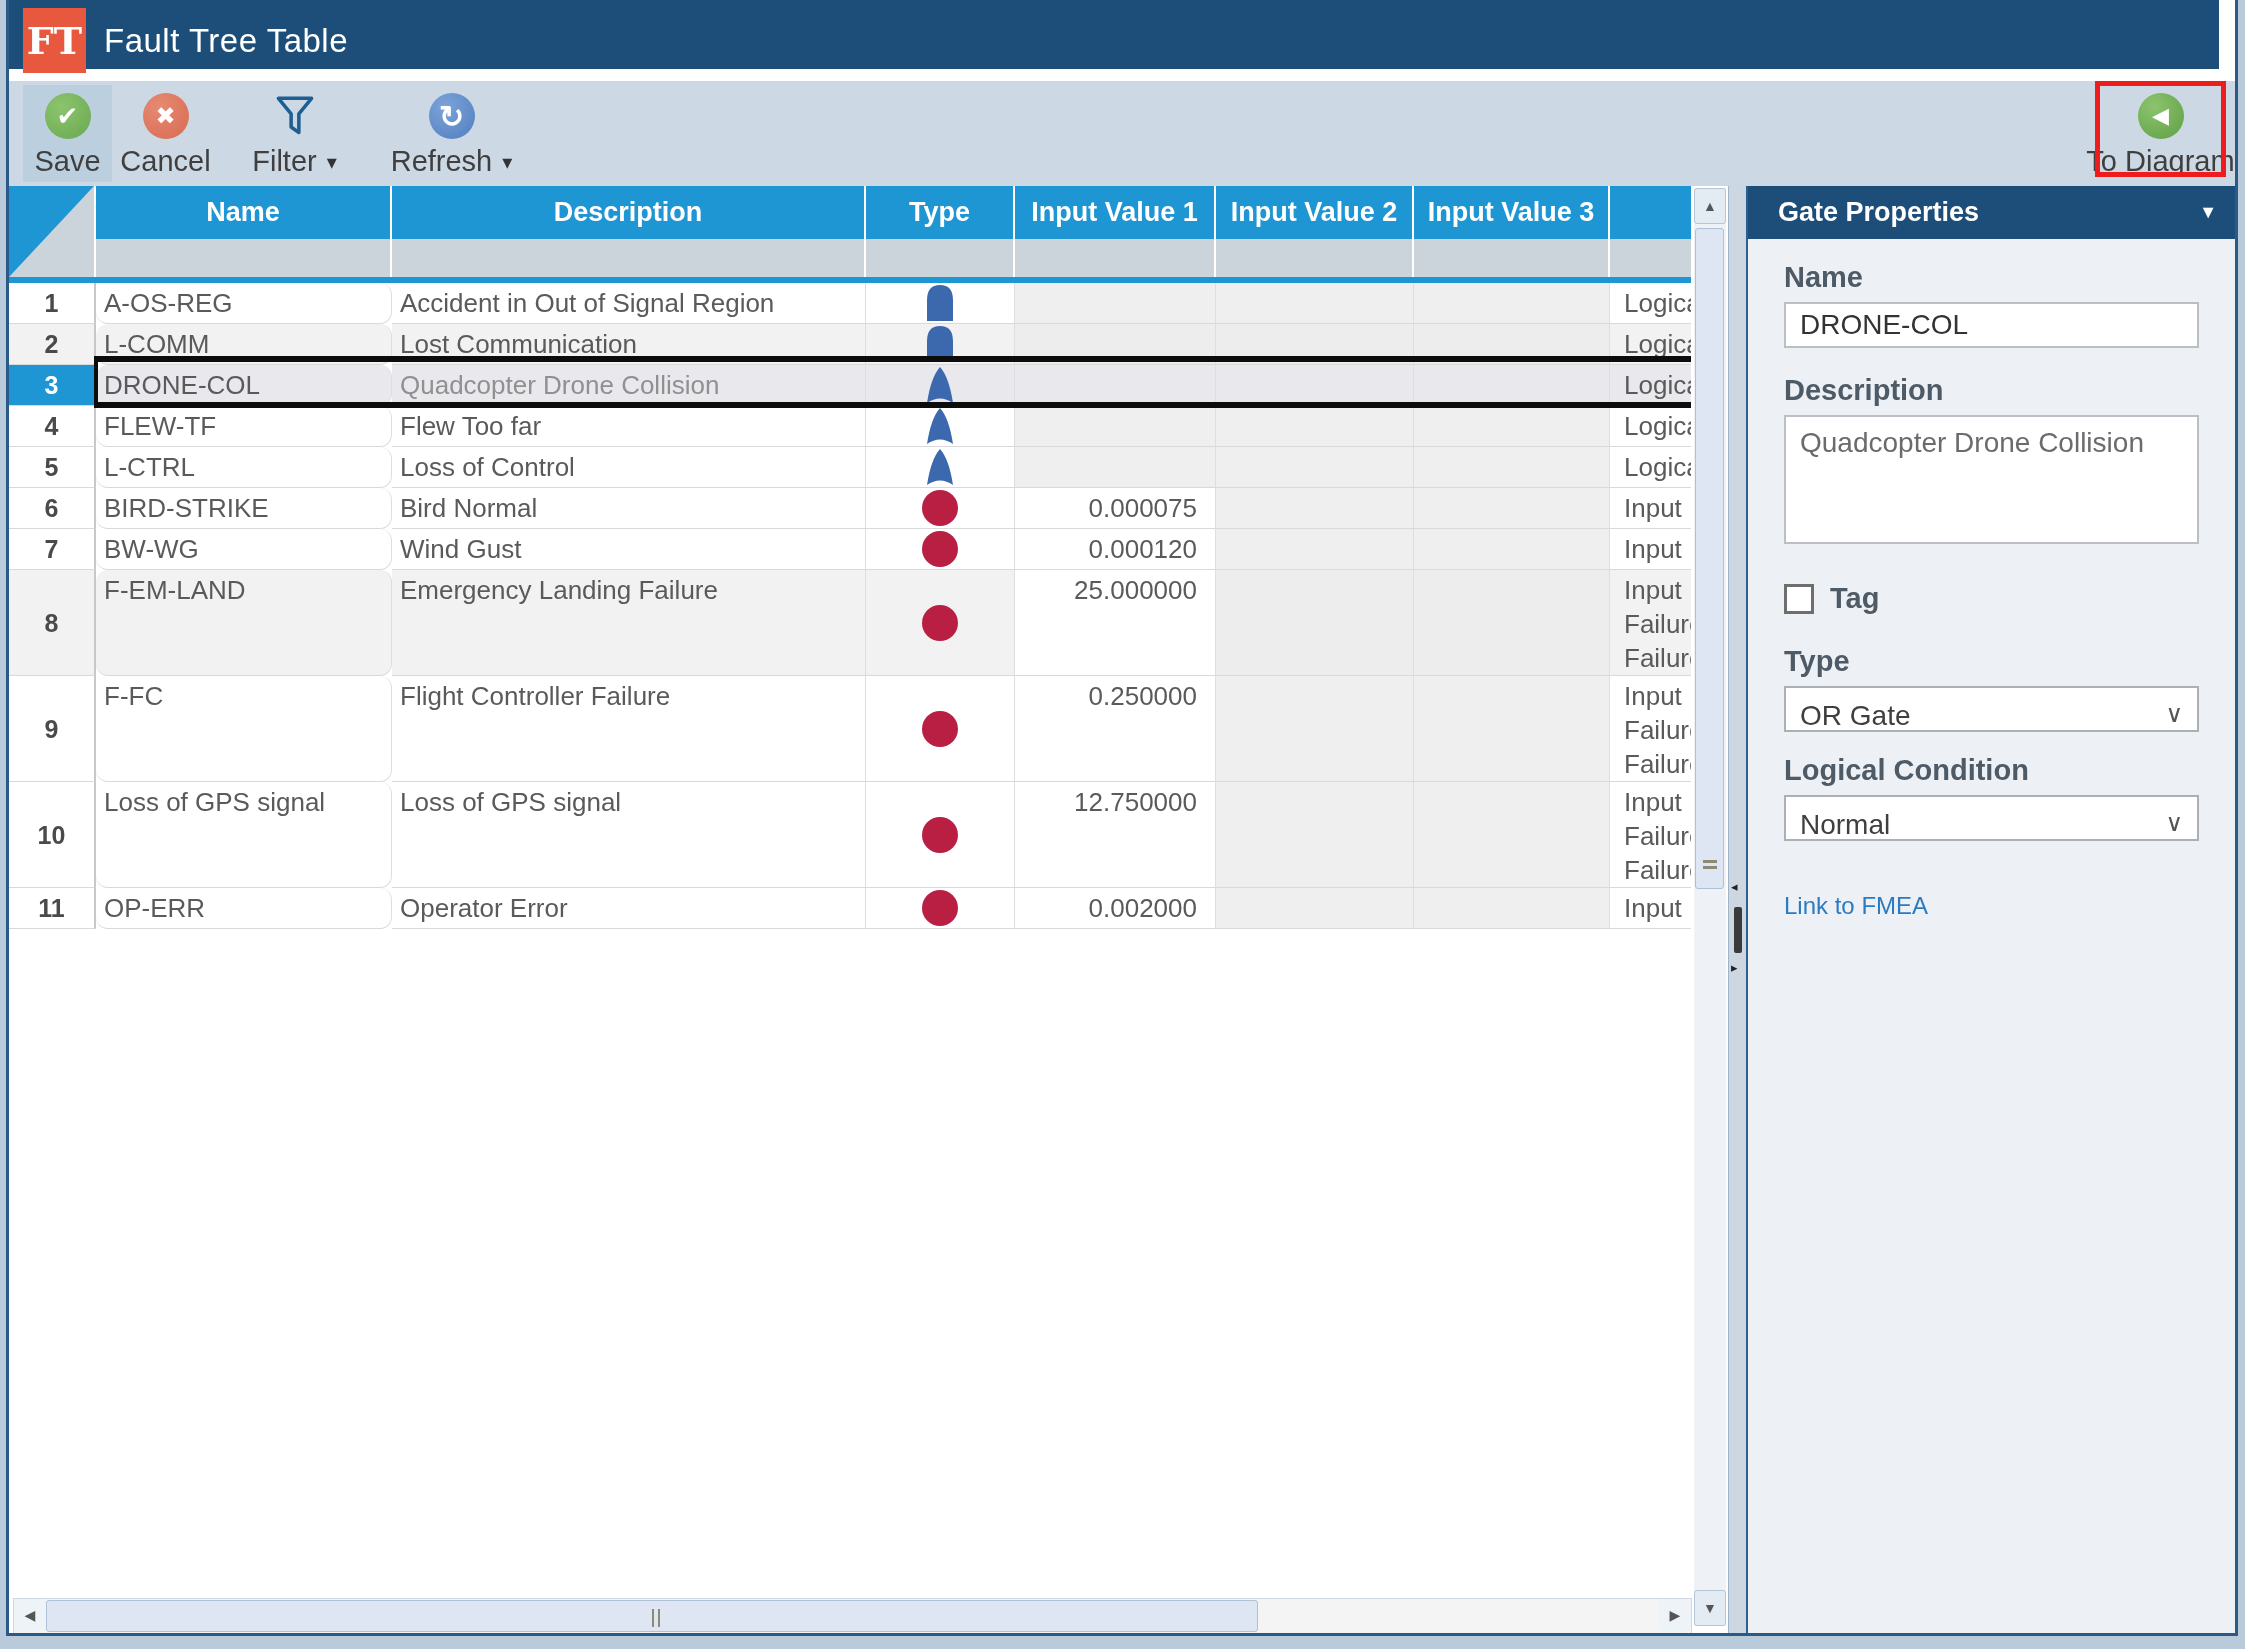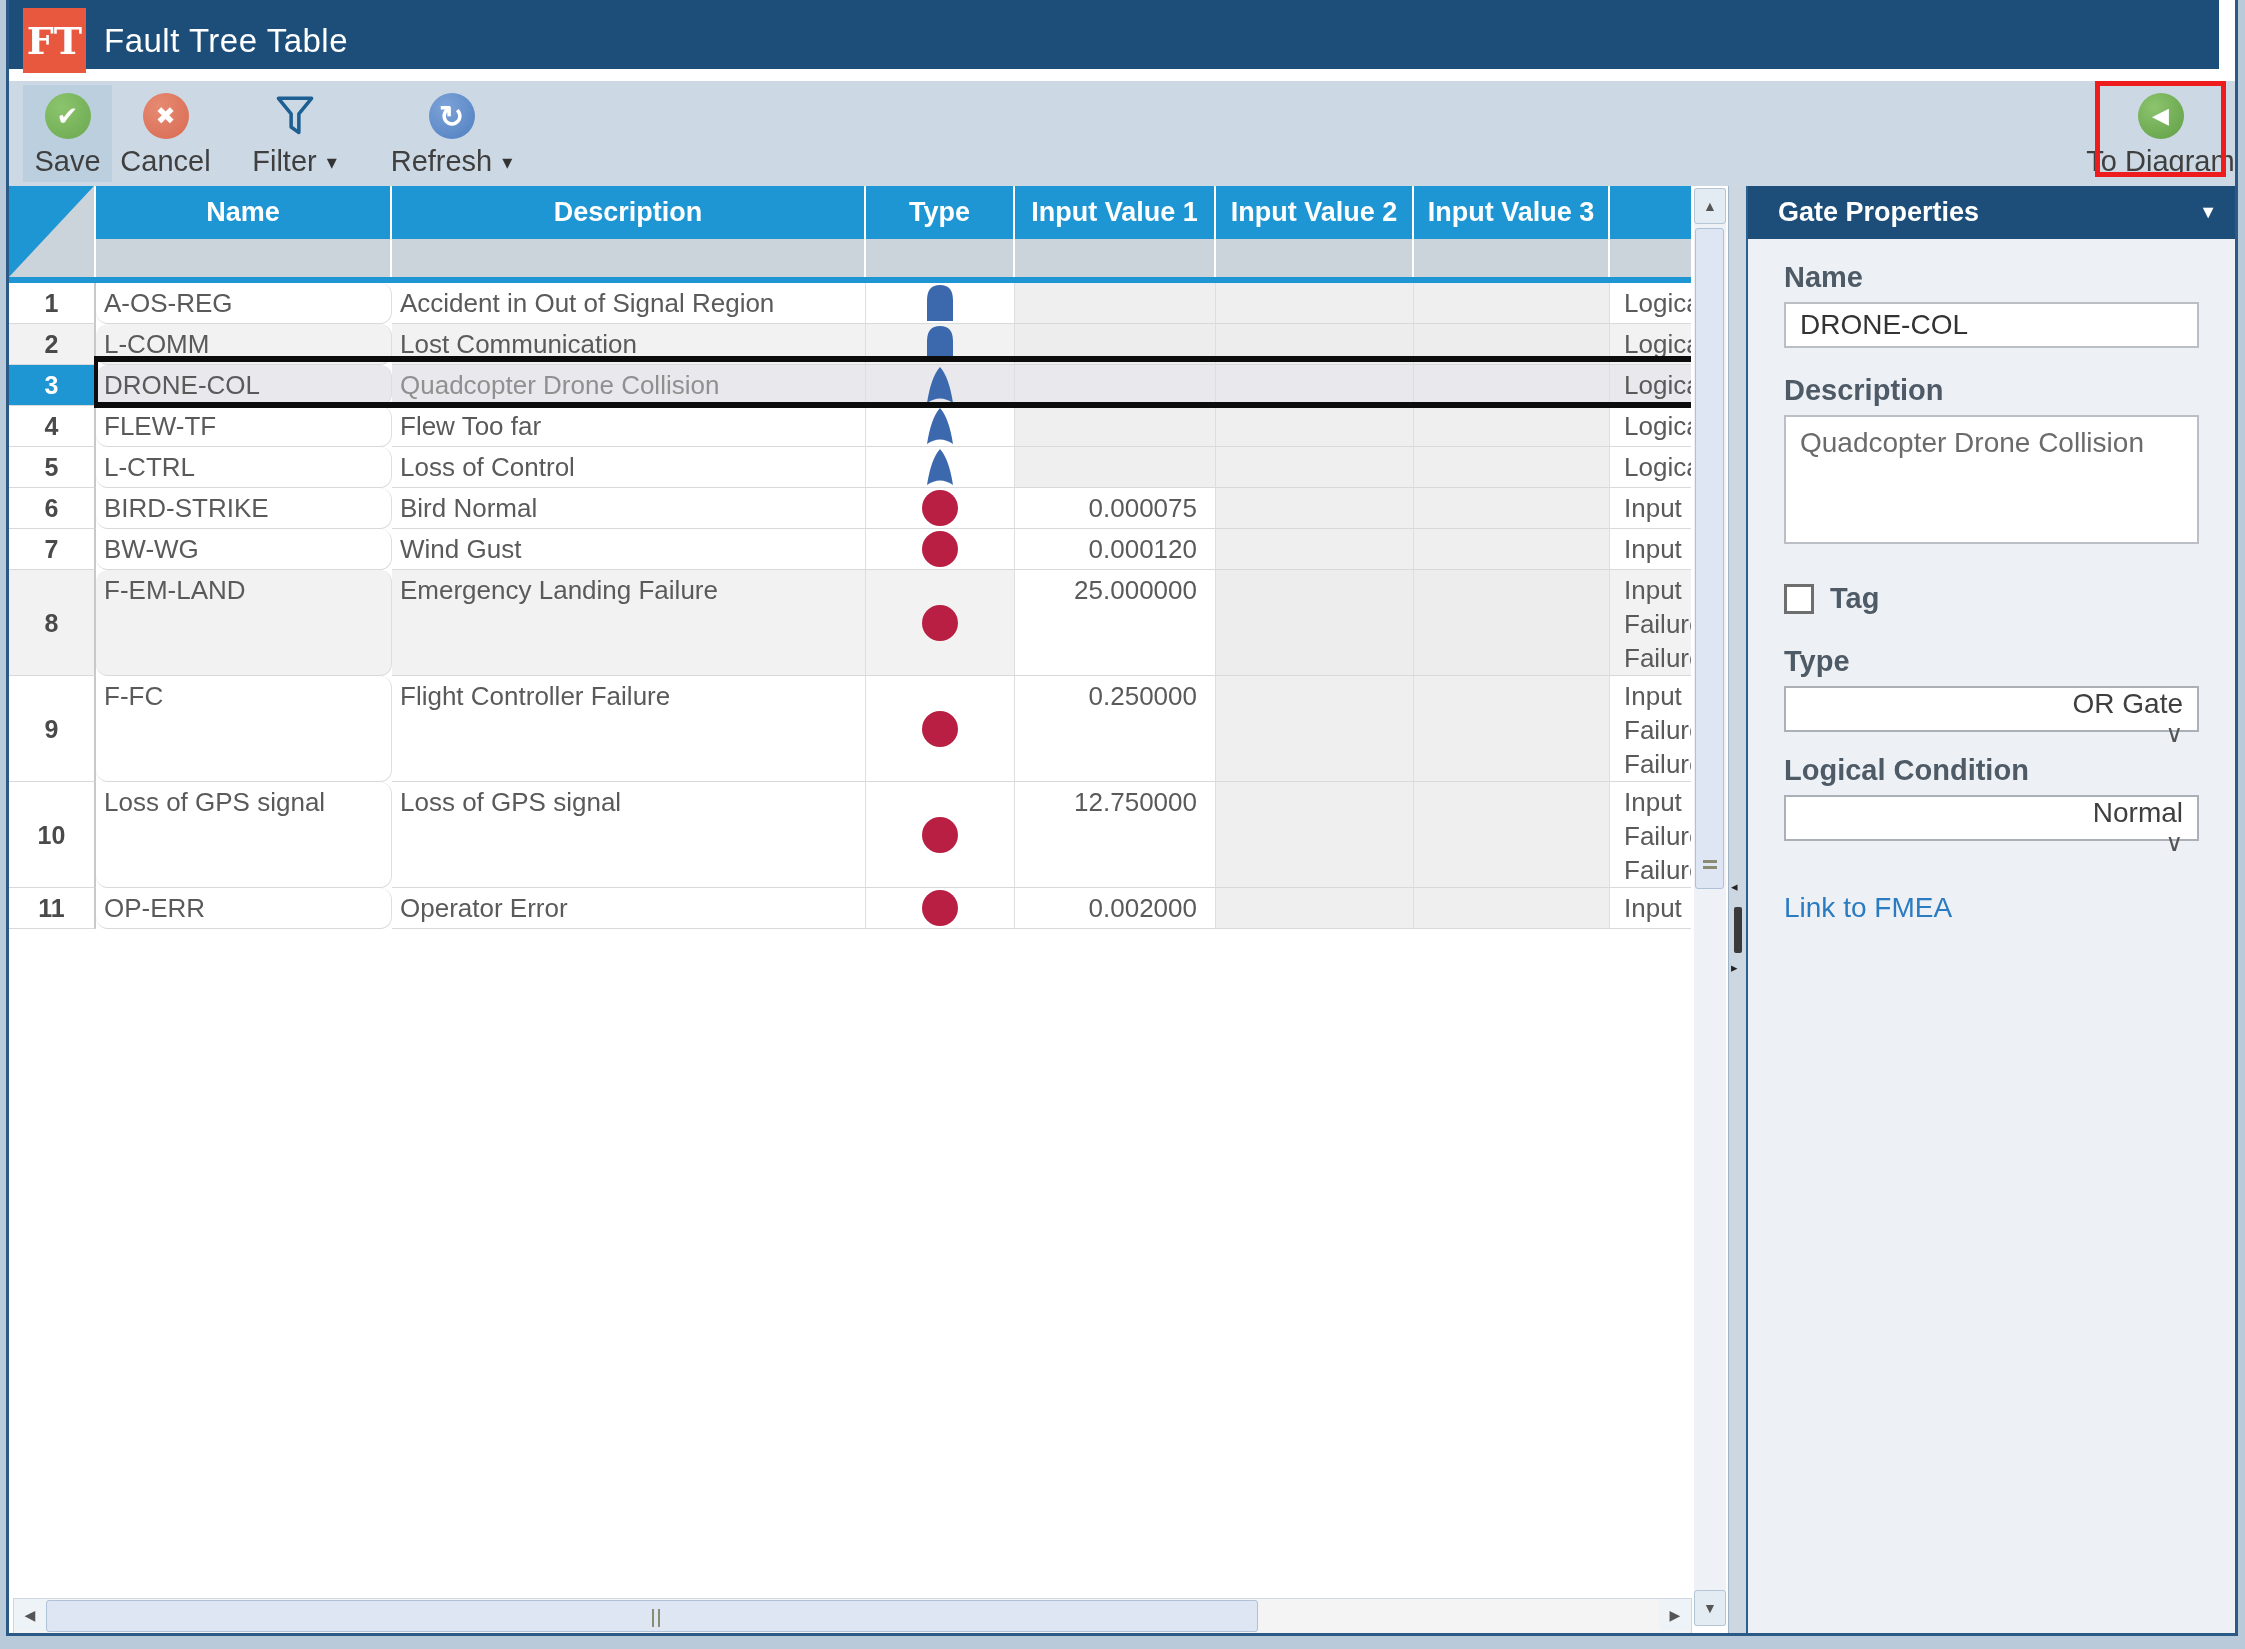--- a/index.html
+++ b/index.html
@@ -105,24 +105,24 @@
   .pbody { position:absolute; left:0; top:53px; right:0; bottom:0; padding:22px 36px 0 36px; }
   .plabel { font-size:29px; font-weight:bold; color:#4e5a66; margin-bottom:8px; }
   .pinput { width:100%; height:46px; background:#fff; border:2px solid #b9bfc5; font-size:28px; color:#333;
             padding:0 14px; font-family:"Liberation Sans", sans-serif; }
   .ptext { width:100%; height:129px; background:#fff; border:2px solid #b9bfc5; font-size:28px; color:#6b6b6b;
            padding:8px 14px; resize:none; font-family:"Liberation Sans", sans-serif; line-height:36px; }
   .gap1{height:26px;} .gap2{height:22px;}
   .tagrow { display:flex; align-items:center; margin:34px 0 30px 0; }
   .cbox { width:30px; height:30px; background:#fff; border:3px solid #6e6e6e; margin-right:16px; }
   .taglbl { font-size:29px; font-weight:bold; color:#4e5a66; }
-  .pselect { width:100%; height:46px; background:#fff; border:2px solid #aab0b6; display:flex; align-items:flex-end;
-             padding:0 14px; font-size:28px; color:#3f3f3f; justify-content:space-between;flex-direction:column; }
+  .pselect { width:100%; height:46px; background:#fff; border:2px solid #aab0b6; display:flex; align-items:flex-start;
+             padding:12px 14px; font-size:28px; color:#3f3f3f; justify-content:space-between; }
   .chev { font-size:24px; color:#555; }
-  .plink { margin-top:51px; font-size:28px; color:#2b7bc1; cursor:pointer; display:inline-block; }
+  .plink { margin-top:51px; font-size:24px; color:#2b7bc1; cursor:pointer; display:inline-block; }
 
   
   .gicon { display:inline-block; vertical-align:middle; }
 </style>
 </head>
 <body>
 
 <div class="window">
 
   <div class="titlebar">

